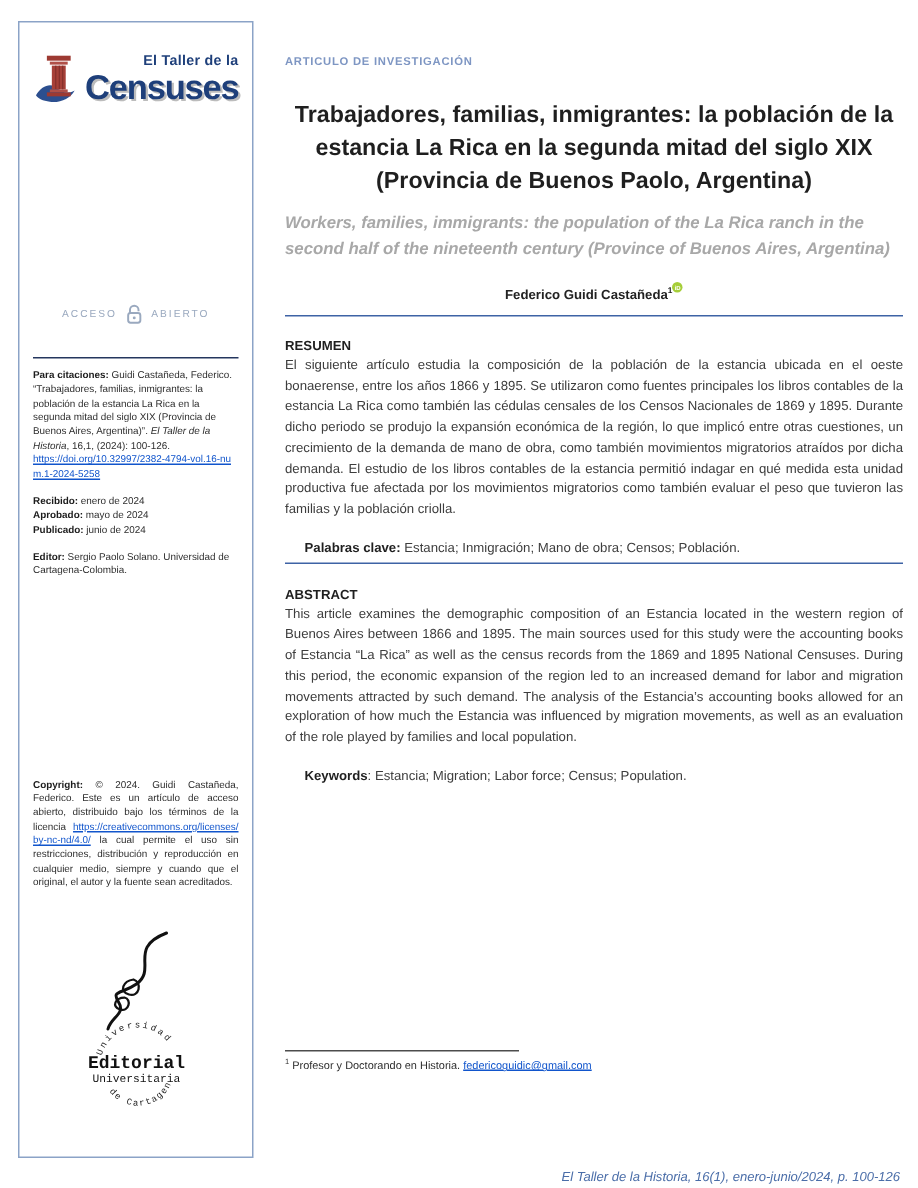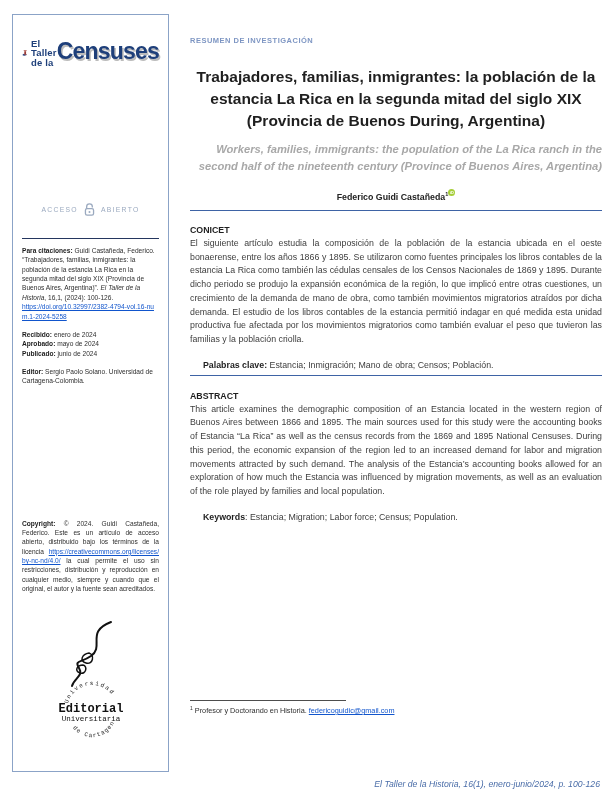--- a/index.html
+++ b/index.html
@@ -3,41 +3,41 @@
 <meta charset="utf-8">
 <style>
   * { margin:0; padding:0; box-sizing:border-box; }
   html,body { width:612px; height:792px; background:#ffffff; font-family:"Liberation Sans", sans-serif; }
   .page { position:relative; width:612px; height:792px; background:#fff; overflow:hidden; }
 
   
   .sidebar { position:absolute; left:12px; top:14px; width:157px; height:758px;
              border:1.5px solid #8ba3c7; padding:0 9px; background:#fff; }
   .logo-row { margin-top:13px; display:flex; justify-content:center; align-items:center; gap:3px; }
-  .logo-text { display:flex; flex-direction:row; line-height:1; }
+  .logo-text { display:flex; flex-direction:column; line-height:1;align-items:flex-end; }
   .logo-line1 { font-size:9.5px; font-weight:bold; color:#1e3f7a; letter-spacing:0.2px; }
   .logo-line2 { font-size:23px; font-weight:bold; color:#1e3f7a; letter-spacing:-0.8px; margin-top:1px;
                 text-shadow:1.5px 1.5px 0 #bcbcbc; }
   .open-access { margin-top:124px; display:flex; justify-content:center; align-items:center; gap:5px;
                  color:#9aa9bf; font-size:6.8px; letter-spacing:1.3px; }
   .side-divider { margin-top:21px; border-top:1.2px solid #24365e; }
   .side-par { font-size:6.6px; line-height:1.42; color:#2e2e2e; text-align:left; }
   .citation { margin-top:7px; }
   .side-par b { color:#1c1c1c; }
   .side-link { color:#1155cc; text-decoration:underline; word-break:break-all; }
   .dates { margin-top:9px; }
   .editor { margin-top:9px; }
   .copyright { margin-top:133px; text-align:justify; }
   .stamp-wrap { margin-top:26px; display:flex; justify-content:center; }
 
   
   .main { position:absolute; left:190px; top:0; width:412px; }
   .kicker { margin-top:36px; font-size:7.5px; font-weight:700; letter-spacing:0.5px; color:#7e96c3; }
   .title { margin-top:21px; font-size:15.5px; font-weight:bold; line-height:1.43; text-align:center; color:#1f1f1f; }
-  .subtitle { margin-top:9px; font-size:11.2px; font-style:italic; line-height:1.45; text-align:right; color:#a8a8a8; }
+  .subtitle { margin-top:9px; font-size:11.2px; font-style:italic; line-height:1.45; text-align:left; color:#a8a8a8; }
   .author-block { margin-top:12px; text-align:center; }
   .author-name { font-size:8.8px; font-weight:bold; color:#222; }
   .author-name sup { font-size:5.5px; }
   .orcid { display:inline-block; width:7px; height:7px; border-radius:50%; background:#A6CE39;
            color:#fff; font-size:4px; line-height:7px; text-align:center; vertical-align:super; font-weight:bold; }
   .affiliation { font-size:7.2px; color:#3a3a3a; margin-top:2px; }
   .rule-blue { border-top:1.6px solid #3e63a5; }
   .rule-1 { margin-top:6px; }
   .rule-2 { margin-top:5px; }
   .sec-head { font-size:8.8px; font-weight:bold; color:#1f1f1f; }
@@ -129,33 +129,33 @@
         <text class="mono" font-size="6" letter-spacing="1" fill="#222">
           <textPath href="#arcBot" startOffset="14%">de Cartagena</textPath>
         </text>
       </svg>
     </div>
 
   </aside>
 
   <main class="main">
 
-    <div class="kicker">RESUMEN DE INVESTIGACIÓN</div>
+    <div class="kicker">ARTICULO DE INVESTIGACIÓN</div>
 
-    <h1 class="title">Trabajadores, familias, inmigrantes: la población de la estancia La Rica en la segunda mitad del siglo XIX (Provincia de Buenos During, Argentina)</h1>
+    <h1 class="title">Trabajadores, familias, inmigrantes: la población de la estancia La Rica en la segunda mitad del siglo XIX (Provincia de Buenos Paolo, Argentina)</h1>
 
     <h2 class="subtitle">Workers, families, immigrants: the population of the La Rica ranch in the second half of the nineteenth century (Province of Buenos Aires, Argentina)</h2>
 
     <div class="author-block">
       <span class="author-name"><span>Federico Guidi Castañeda</span><sup>1</sup></span><span class="orcid">iD</span>
     </div>
 
     <div class="rule-blue rule-1"></div>
 
-    <div class="sec-head head-1">CONICET</div>
+    <div class="sec-head head-1">RESUMEN</div>
     <p class="body-par">El siguiente artículo estudia la composición de la población de la estancia ubicada en el oeste bonaerense, entre los años 1866 y 1895. Se utilizaron como fuentes principales los libros contables de la estancia La Rica como también las cédulas censales de los Censos Nacionales de 1869 y 1895. Durante dicho periodo se produjo la expansión económica de la región, lo que implicó entre otras cuestiones, un crecimiento de la demanda de mano de obra, como también movimientos migratorios atraídos por dicha demanda. El estudio de los libros contables de la estancia permitió indagar en qué medida esta unidad productiva fue afectada por los movimientos migratorios como también evaluar el peso que tuvieron las familias y la población criolla.</p>
 
     <p class="kw-line">
       <b>Palabras clave:</b><span> Estancia; Inmigración; Mano de obra; Censos; Población.</span>
     </p>
 
     <div class="rule-blue rule-2"></div>
 
     <div class="sec-head head-2">ABSTRACT</div>
     <p class="body-par">This article examines the demographic composition of an Estancia located in the western region of Buenos Aires between 1866 and 1895. The main sources used for this study were the accounting books of Estancia “La Rica” as well as the census records from the 1869 and 1895 National Censuses. During this period, the economic expansion of the region led to an increased demand for labor and migration movements attracted by such demand. The analysis of the Estancia’s accounting books allowed for an exploration of how much the Estancia was influenced by migration movements, as well as an evaluation of the role played by families and local population.</p>

